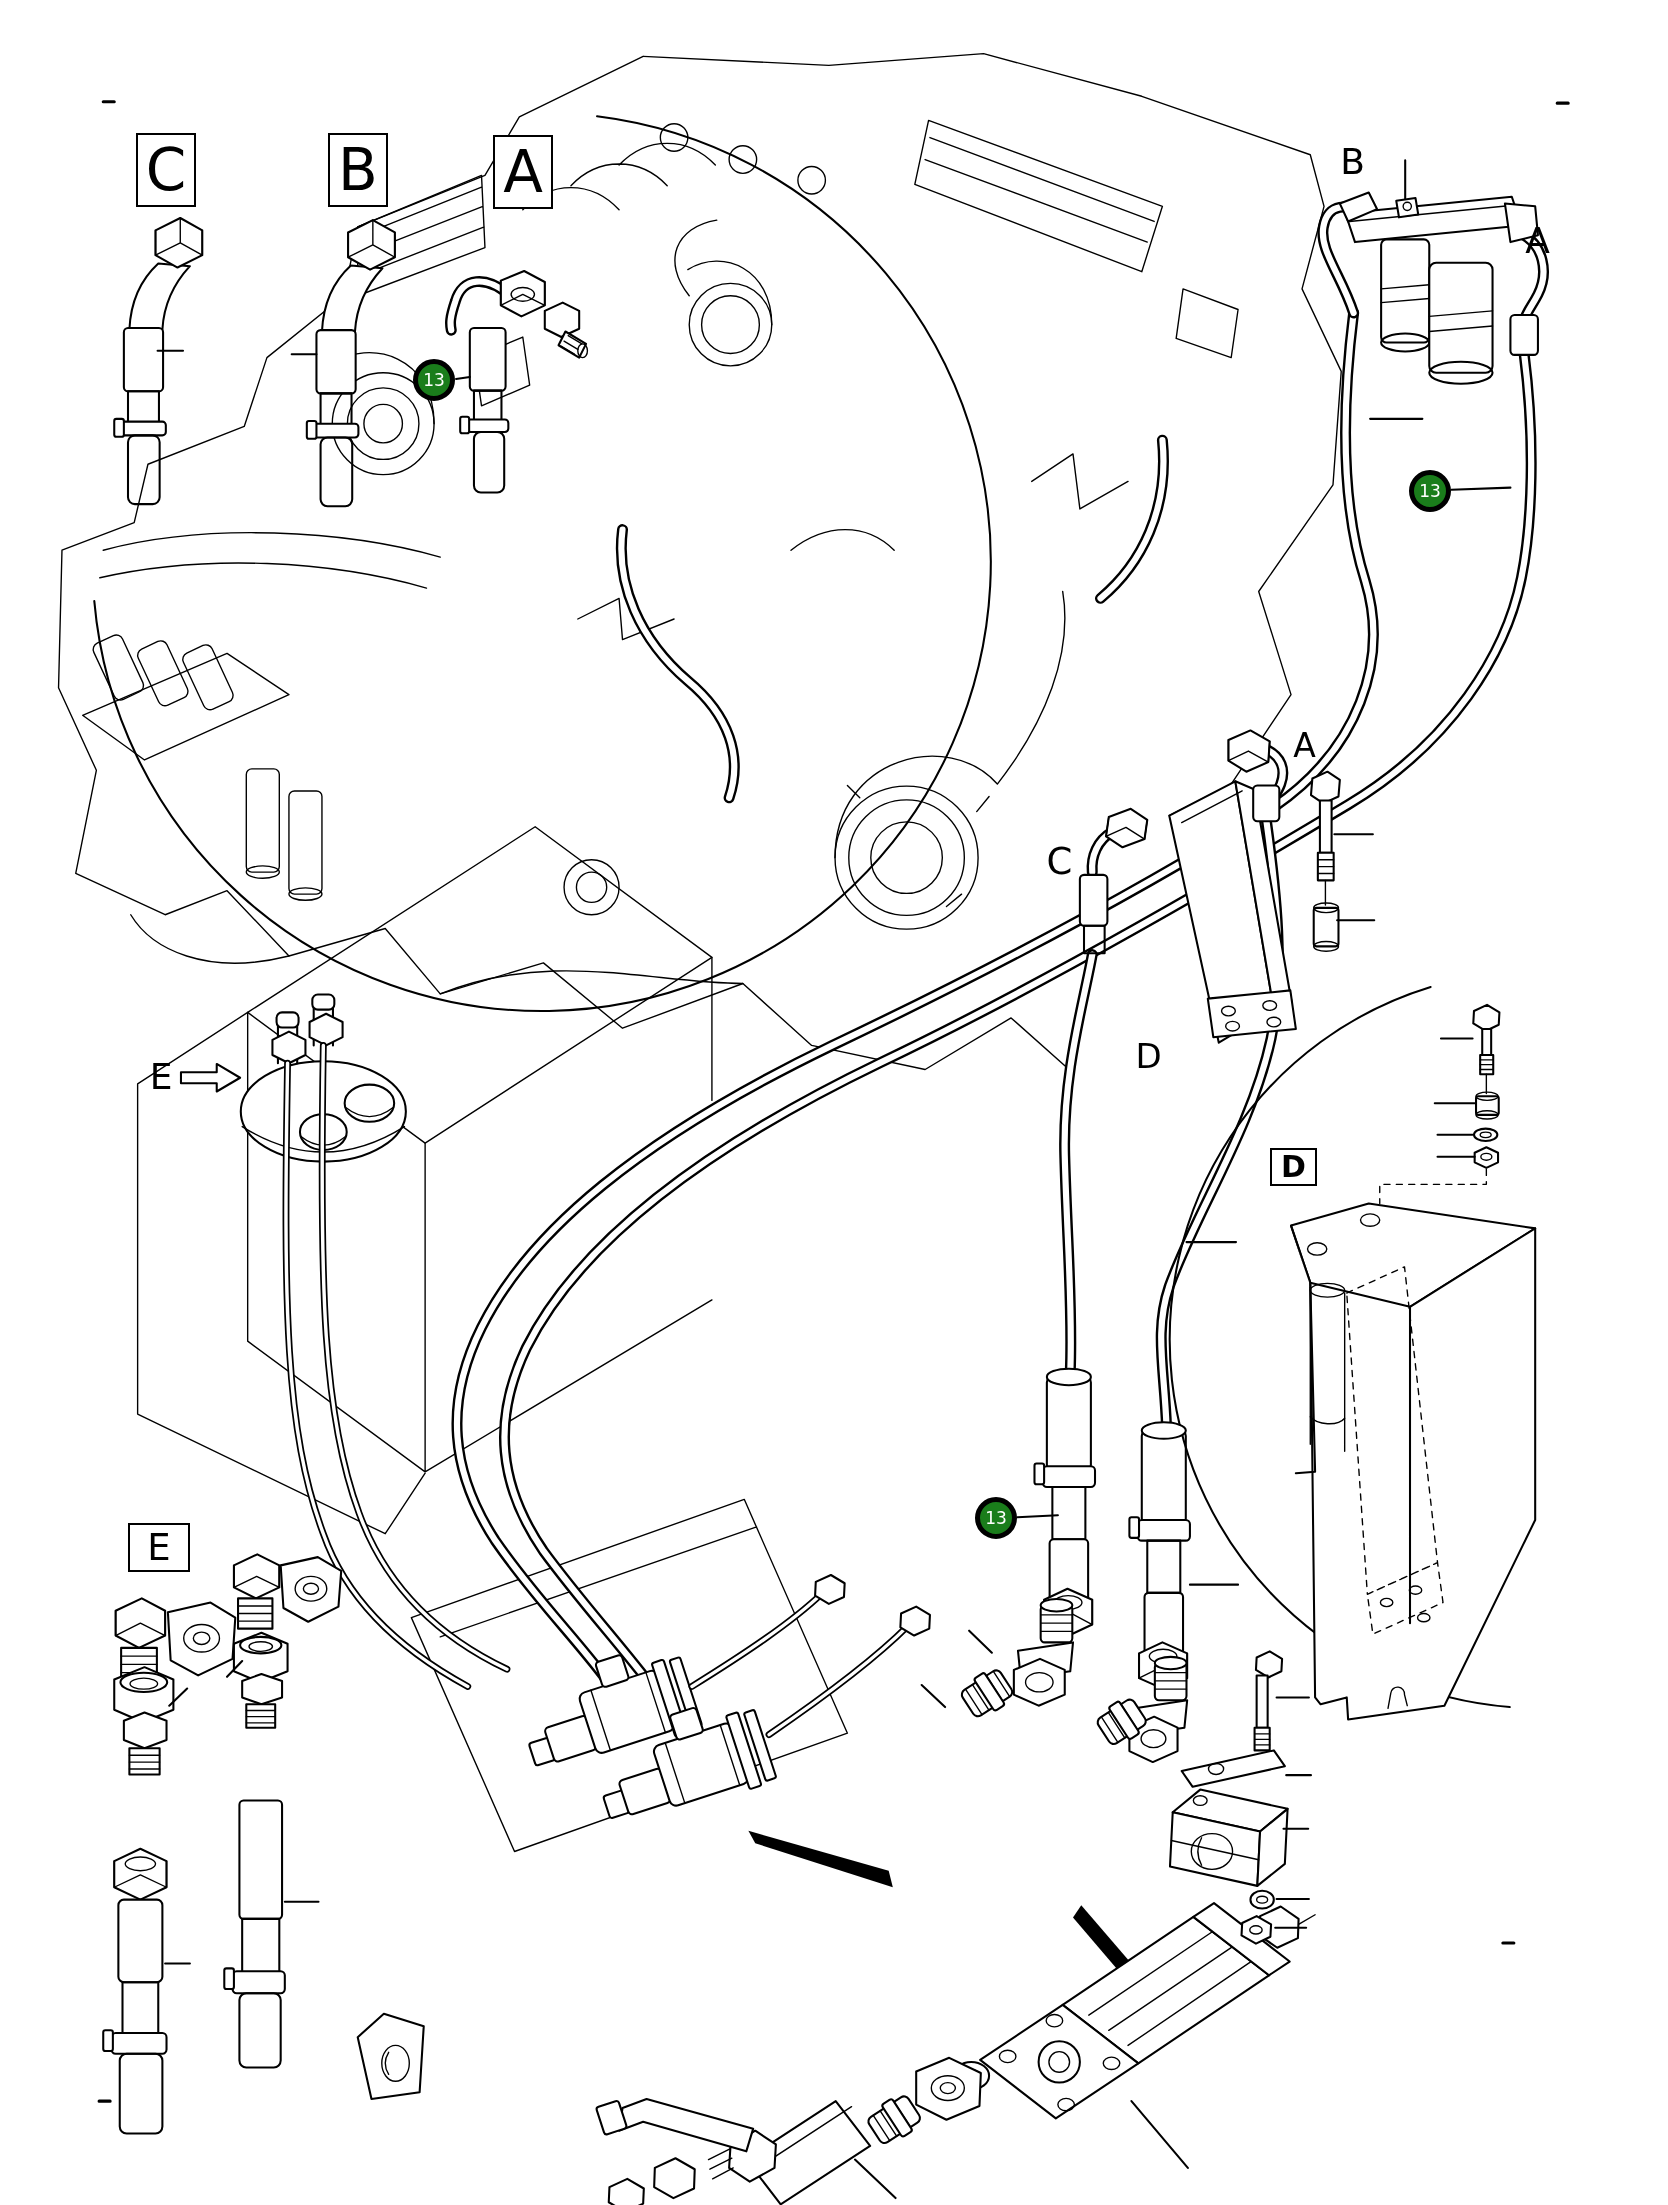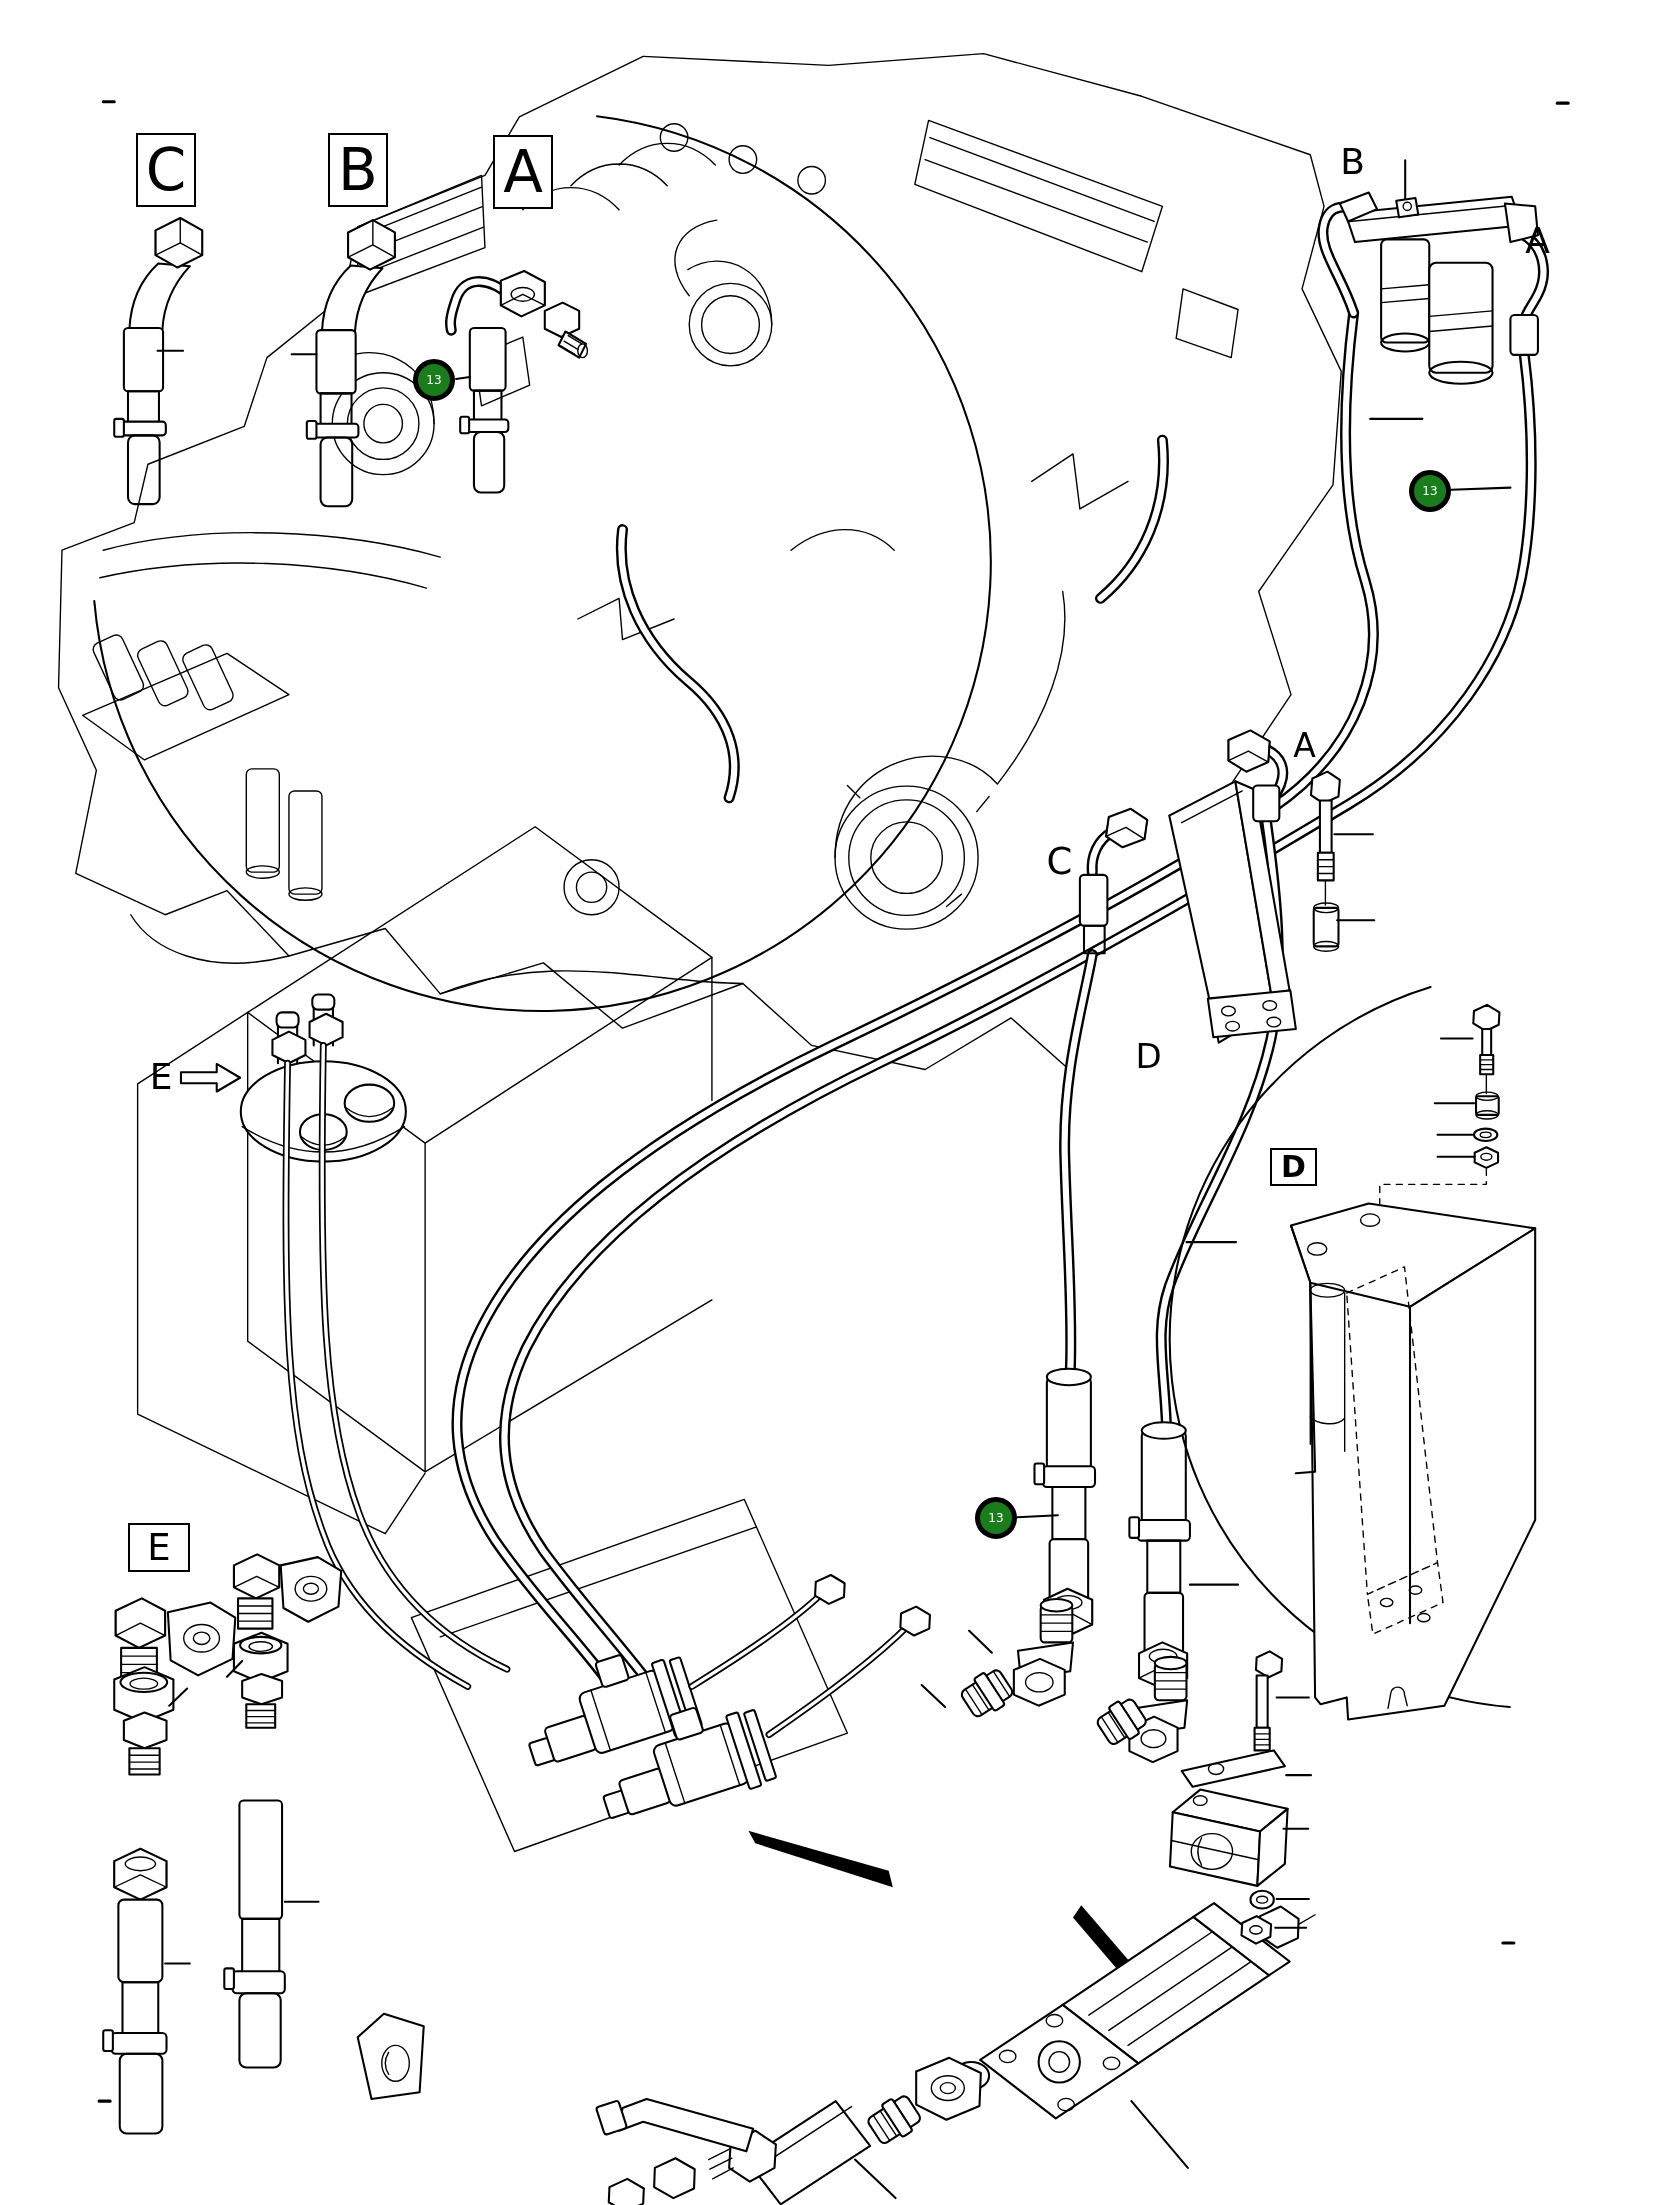--- a/index.html
+++ b/index.html
@@ -17,21 +17,21 @@
   .pi{stroke:#fff;fill:none;stroke-width:5;stroke-linecap:round}
   .blk{fill:#000;stroke:none}
   .dash{stroke-dasharray:9 9}
   
   .letter{position:absolute;display:flex;align-items:center;justify-content:center;
           color:#000;line-height:1;}
   .boxed{border:2.8px solid #000;background:#fff;}
   .badge{position:absolute;width:32px;height:32px;border:5.5px solid #000;border-radius:50%;
          background:var(--badge-bg,#1a7d1b);color:var(--badge-fg,#fff);
          display:flex;align-items:center;justify-content:center;
-         font-size:12px;line-height:1;}
+         font-size:17px;line-height:1;}
 </style>
 </head>
 <body>
 
 <div class="page">
 
 <svg width="1668" height="2205" viewBox="0 0 2425 3206">
   <defs>
     <pattern id="dg" patternUnits="userSpaceOnUse" width="18" height="18" patternTransform="rotate(-45)">
       <line x1="9" y1="0" x2="9" y2="18" stroke="#000" stroke-width="5"></line>

